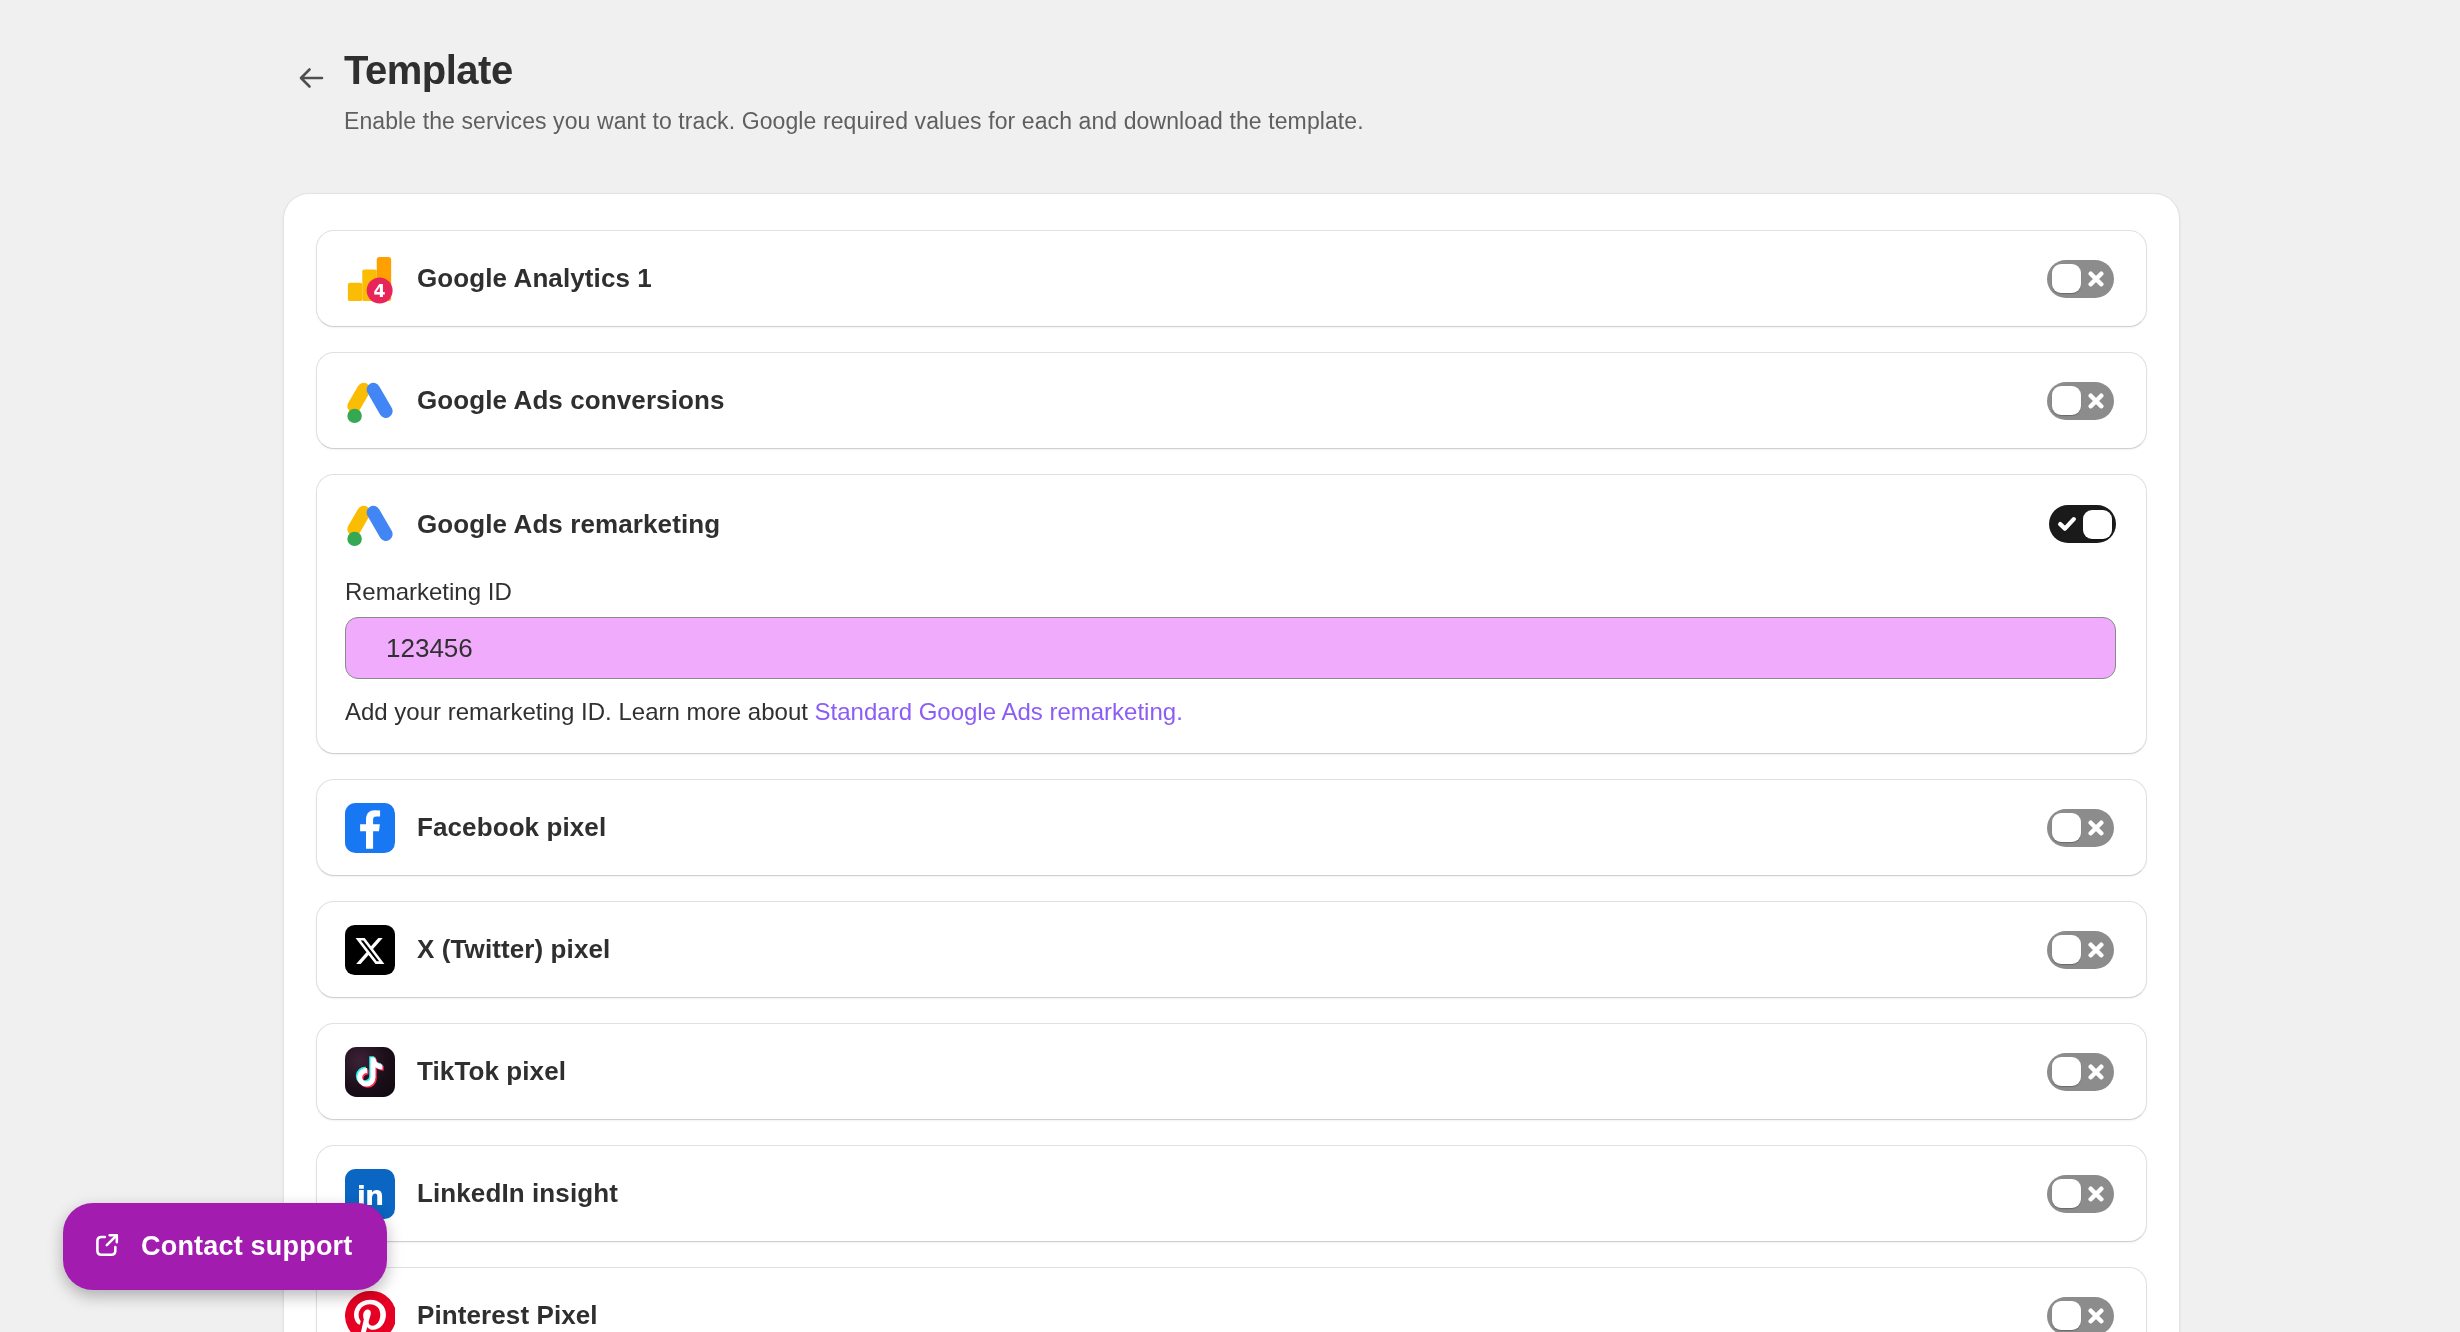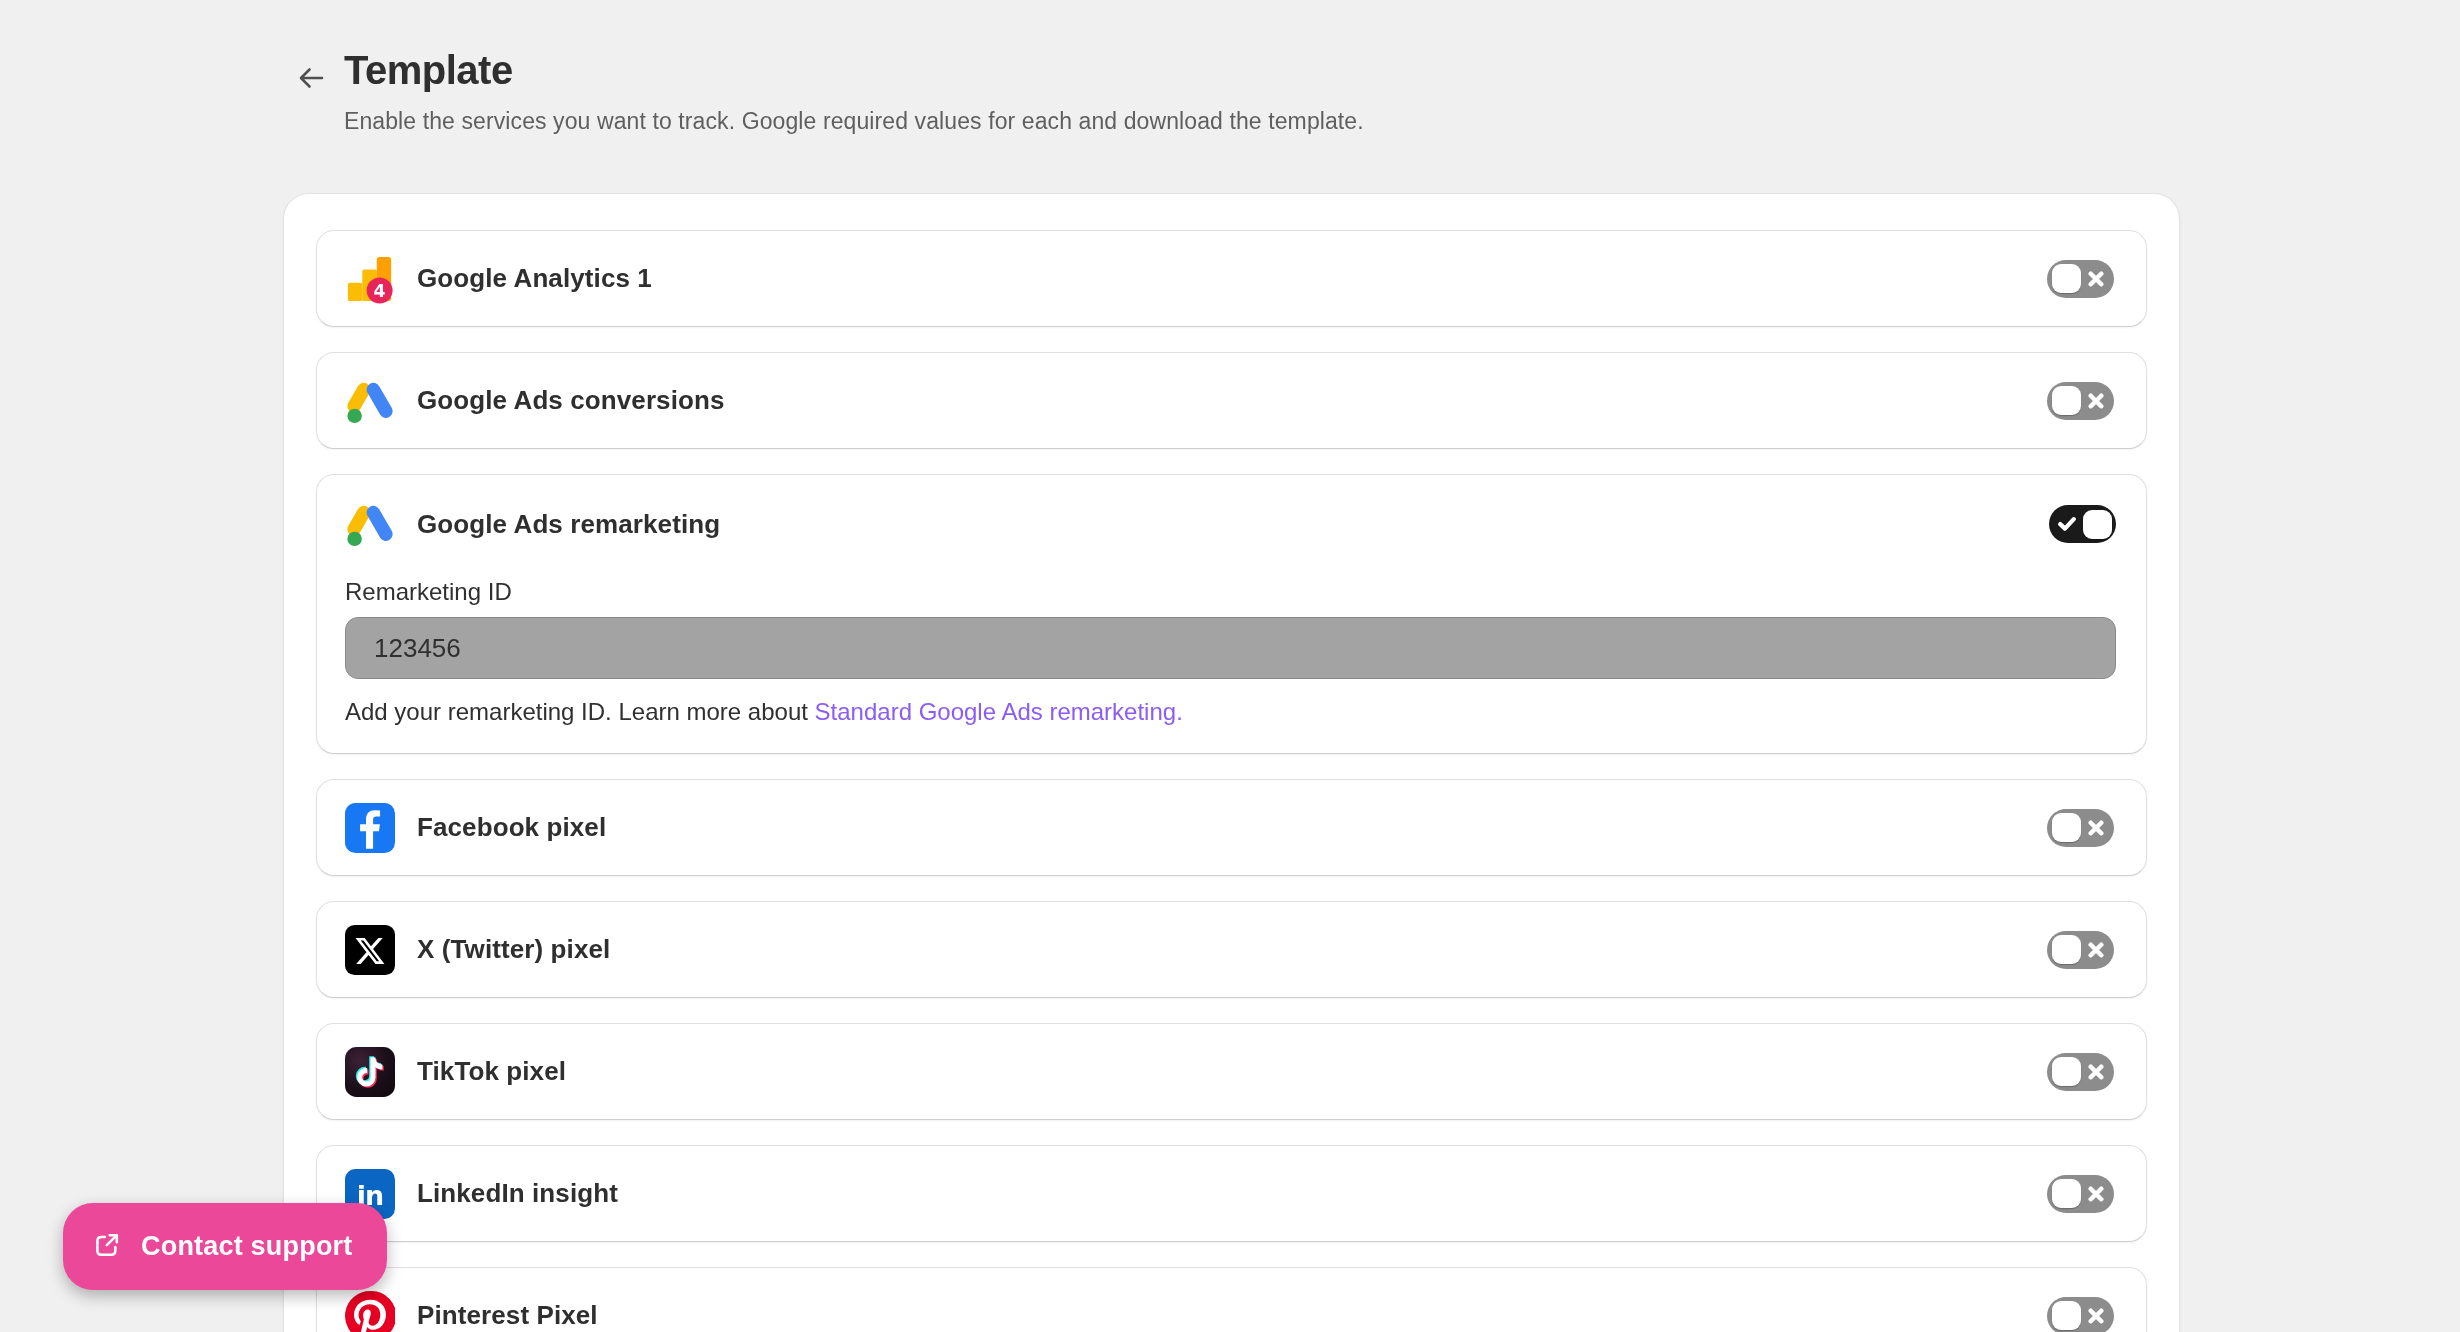--- a/index.html
+++ b/index.html
@@ -70,31 +70,31 @@
   .toggle .glyph { position:absolute; top:50%; transform:translateY(-50%); display:none; }
   .toggle .glyph-x { right:10px; width:16px; height:16px; }
   .toggle .glyph-check { left:9px; width:18px; height:15px; }
   .toggle.off .glyph-x { display:block; }
   .toggle.on  .glyph-check { display:block; }
 
   
   .field-label { margin-top:28px; font-size:24px; color:#303030; line-height:30px; }
   .field-input {
     margin-top:10px; width:100%; height:62px;
-    border:1.4px solid #8a8a8a; border-radius:13px; background:#a3a3a3;
+    border:1.4px solid #8a8a8a; border-radius:13px; background:#f0abfc;
     font-family:"Liberation Sans","DejaVu Sans",sans-serif;
-    font-size:26px; color:#303030; padding:0 28px; outline:none;
+    font-size:26px; color:#303030; padding:0 40px; outline:none;
   }
   .field-help { margin-top:18px; font-size:24px; color:#303030; line-height:30px; }
   .field-help a { color:#8b5cf6; text-underline-offset:4px; cursor:pointer; }
 
   
   .support-btn {
     position:absolute; left:63px; top:1203px; height:87px;
-    background:#ec4899; border:none; border-radius:30px;
+    background:#a21caf; border:none; border-radius:30px;
     display:flex; align-items:center; gap:18px; padding:0 34px 0 28px;
     box-shadow:0 6px 16px rgba(0,0,0,0.28); cursor:pointer; z-index:5;
   }
   .support-btn .label { color:#fff; font-size:27px; font-weight:700; letter-spacing:0.2px; }
 </style>
 </head>
 <body>
 
 <div class="page-header">
   <button class="back-btn">

